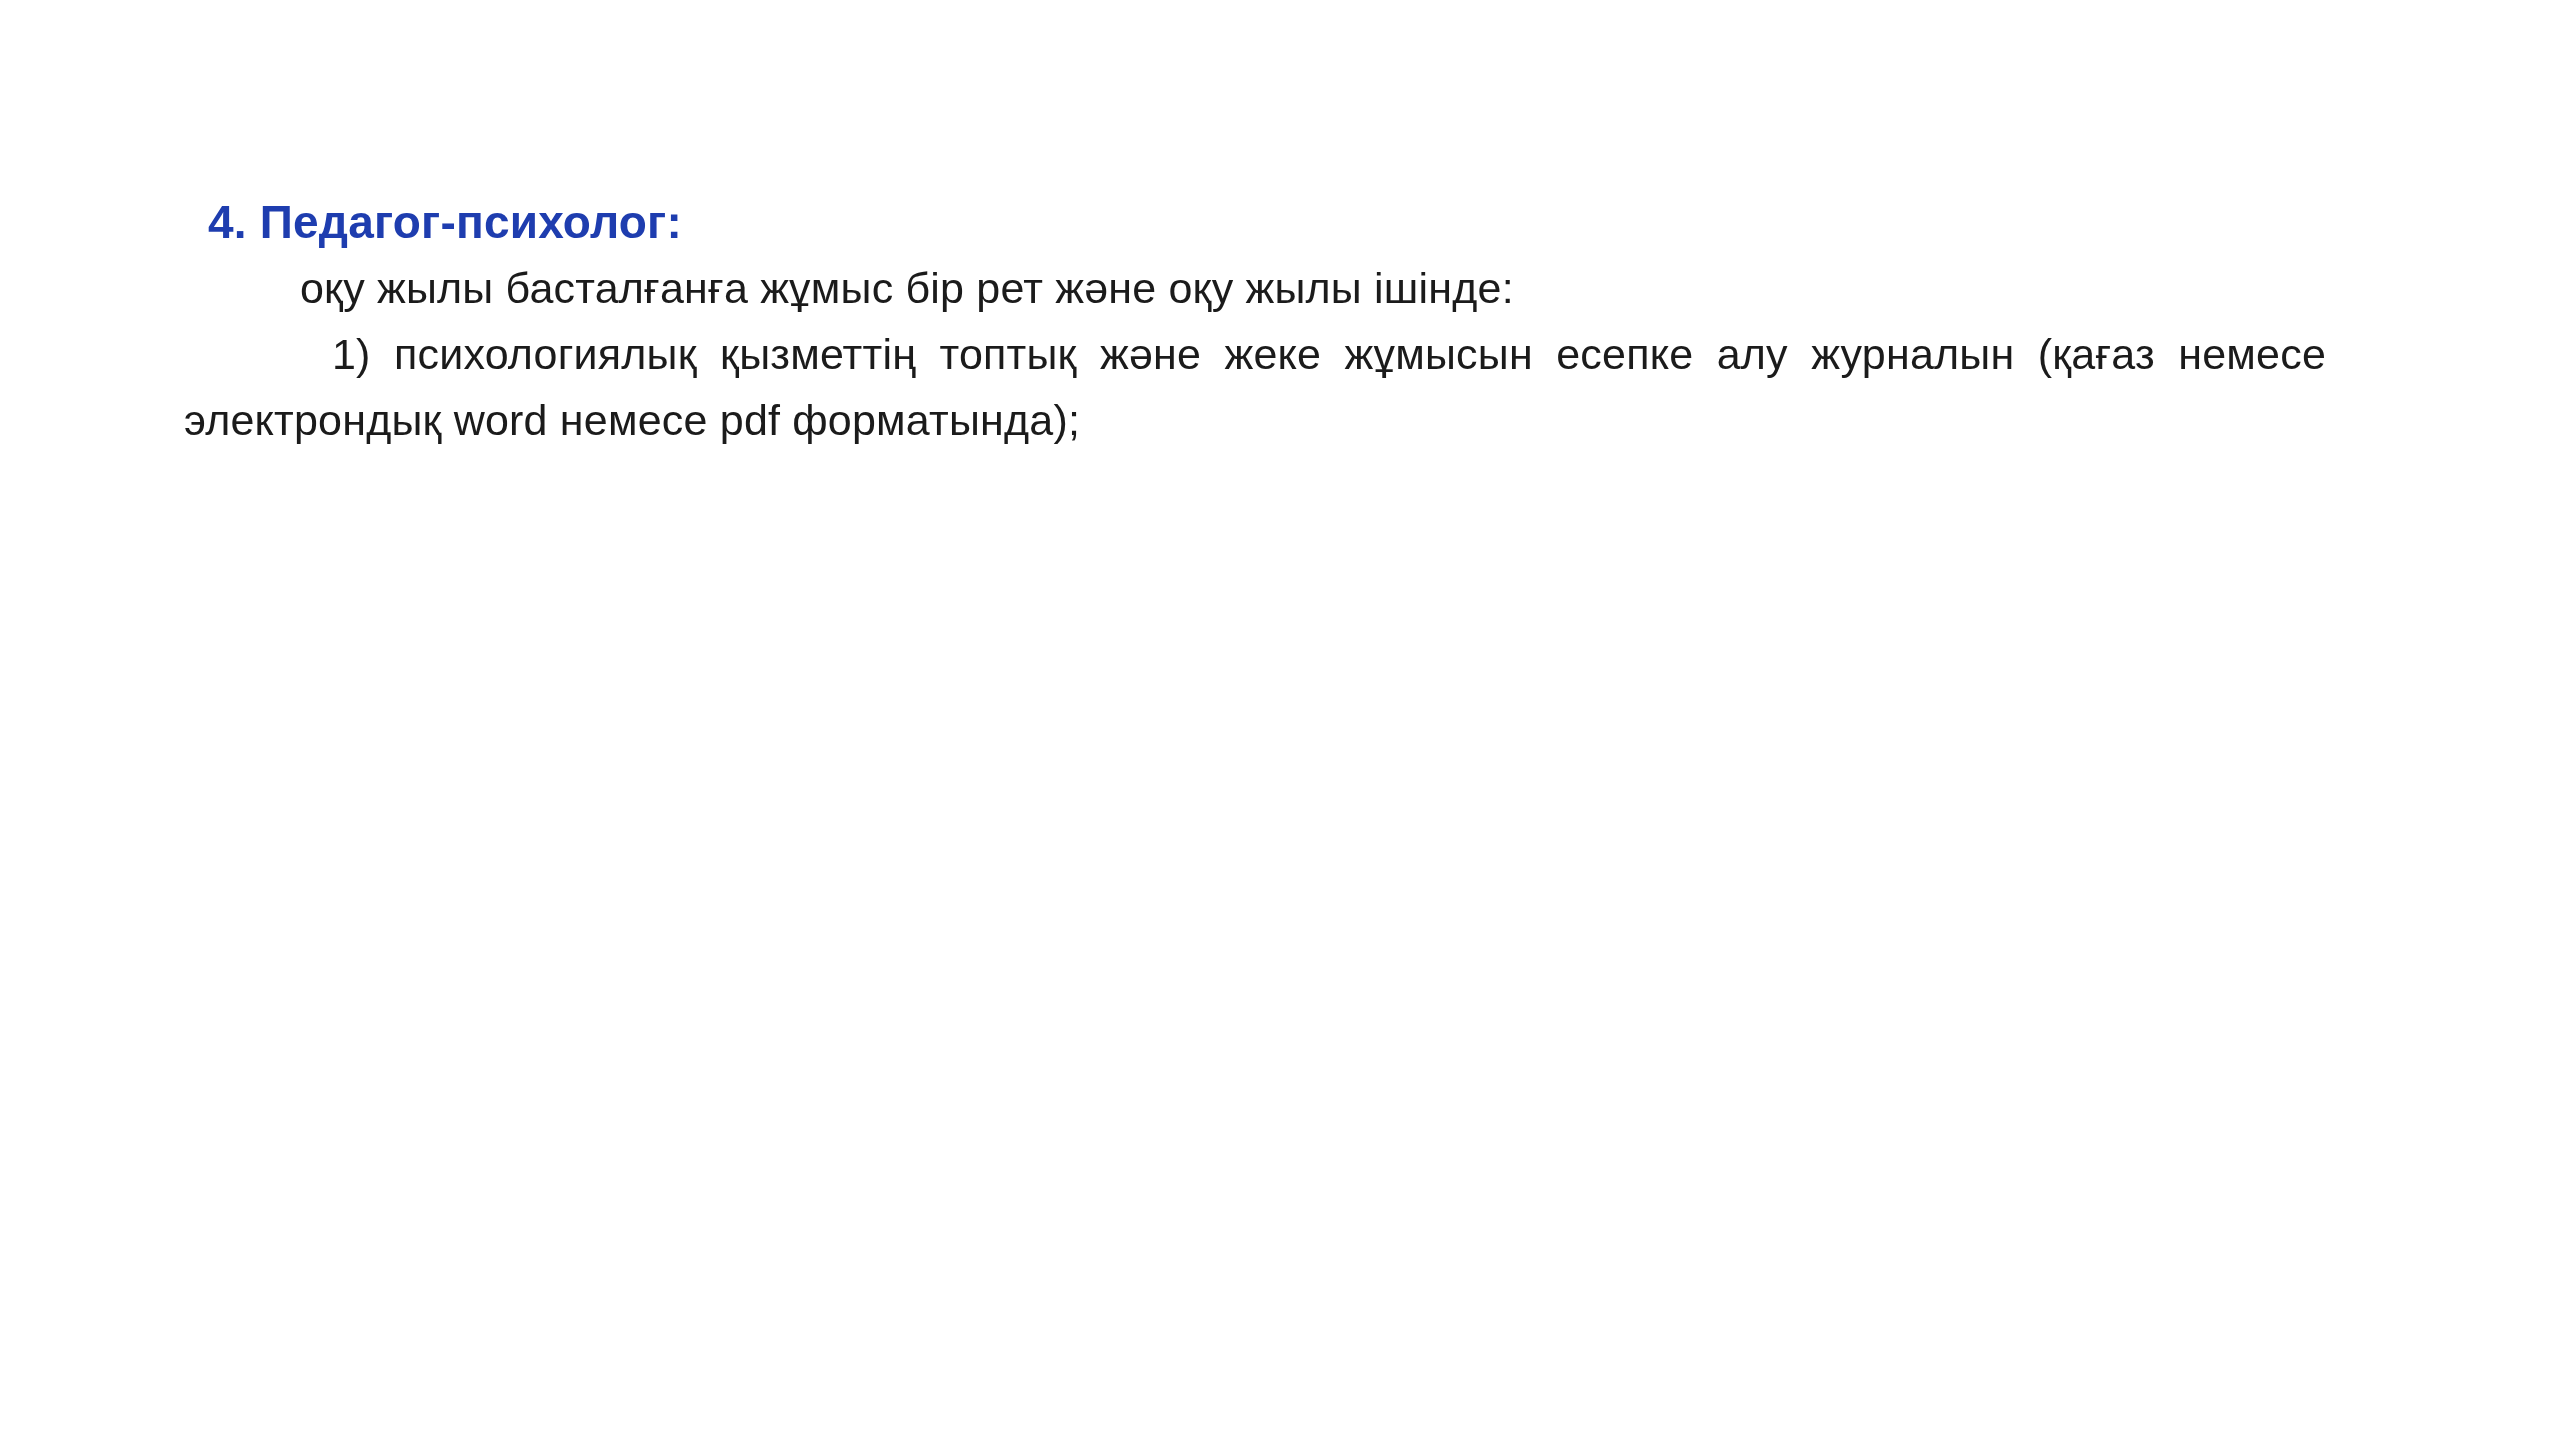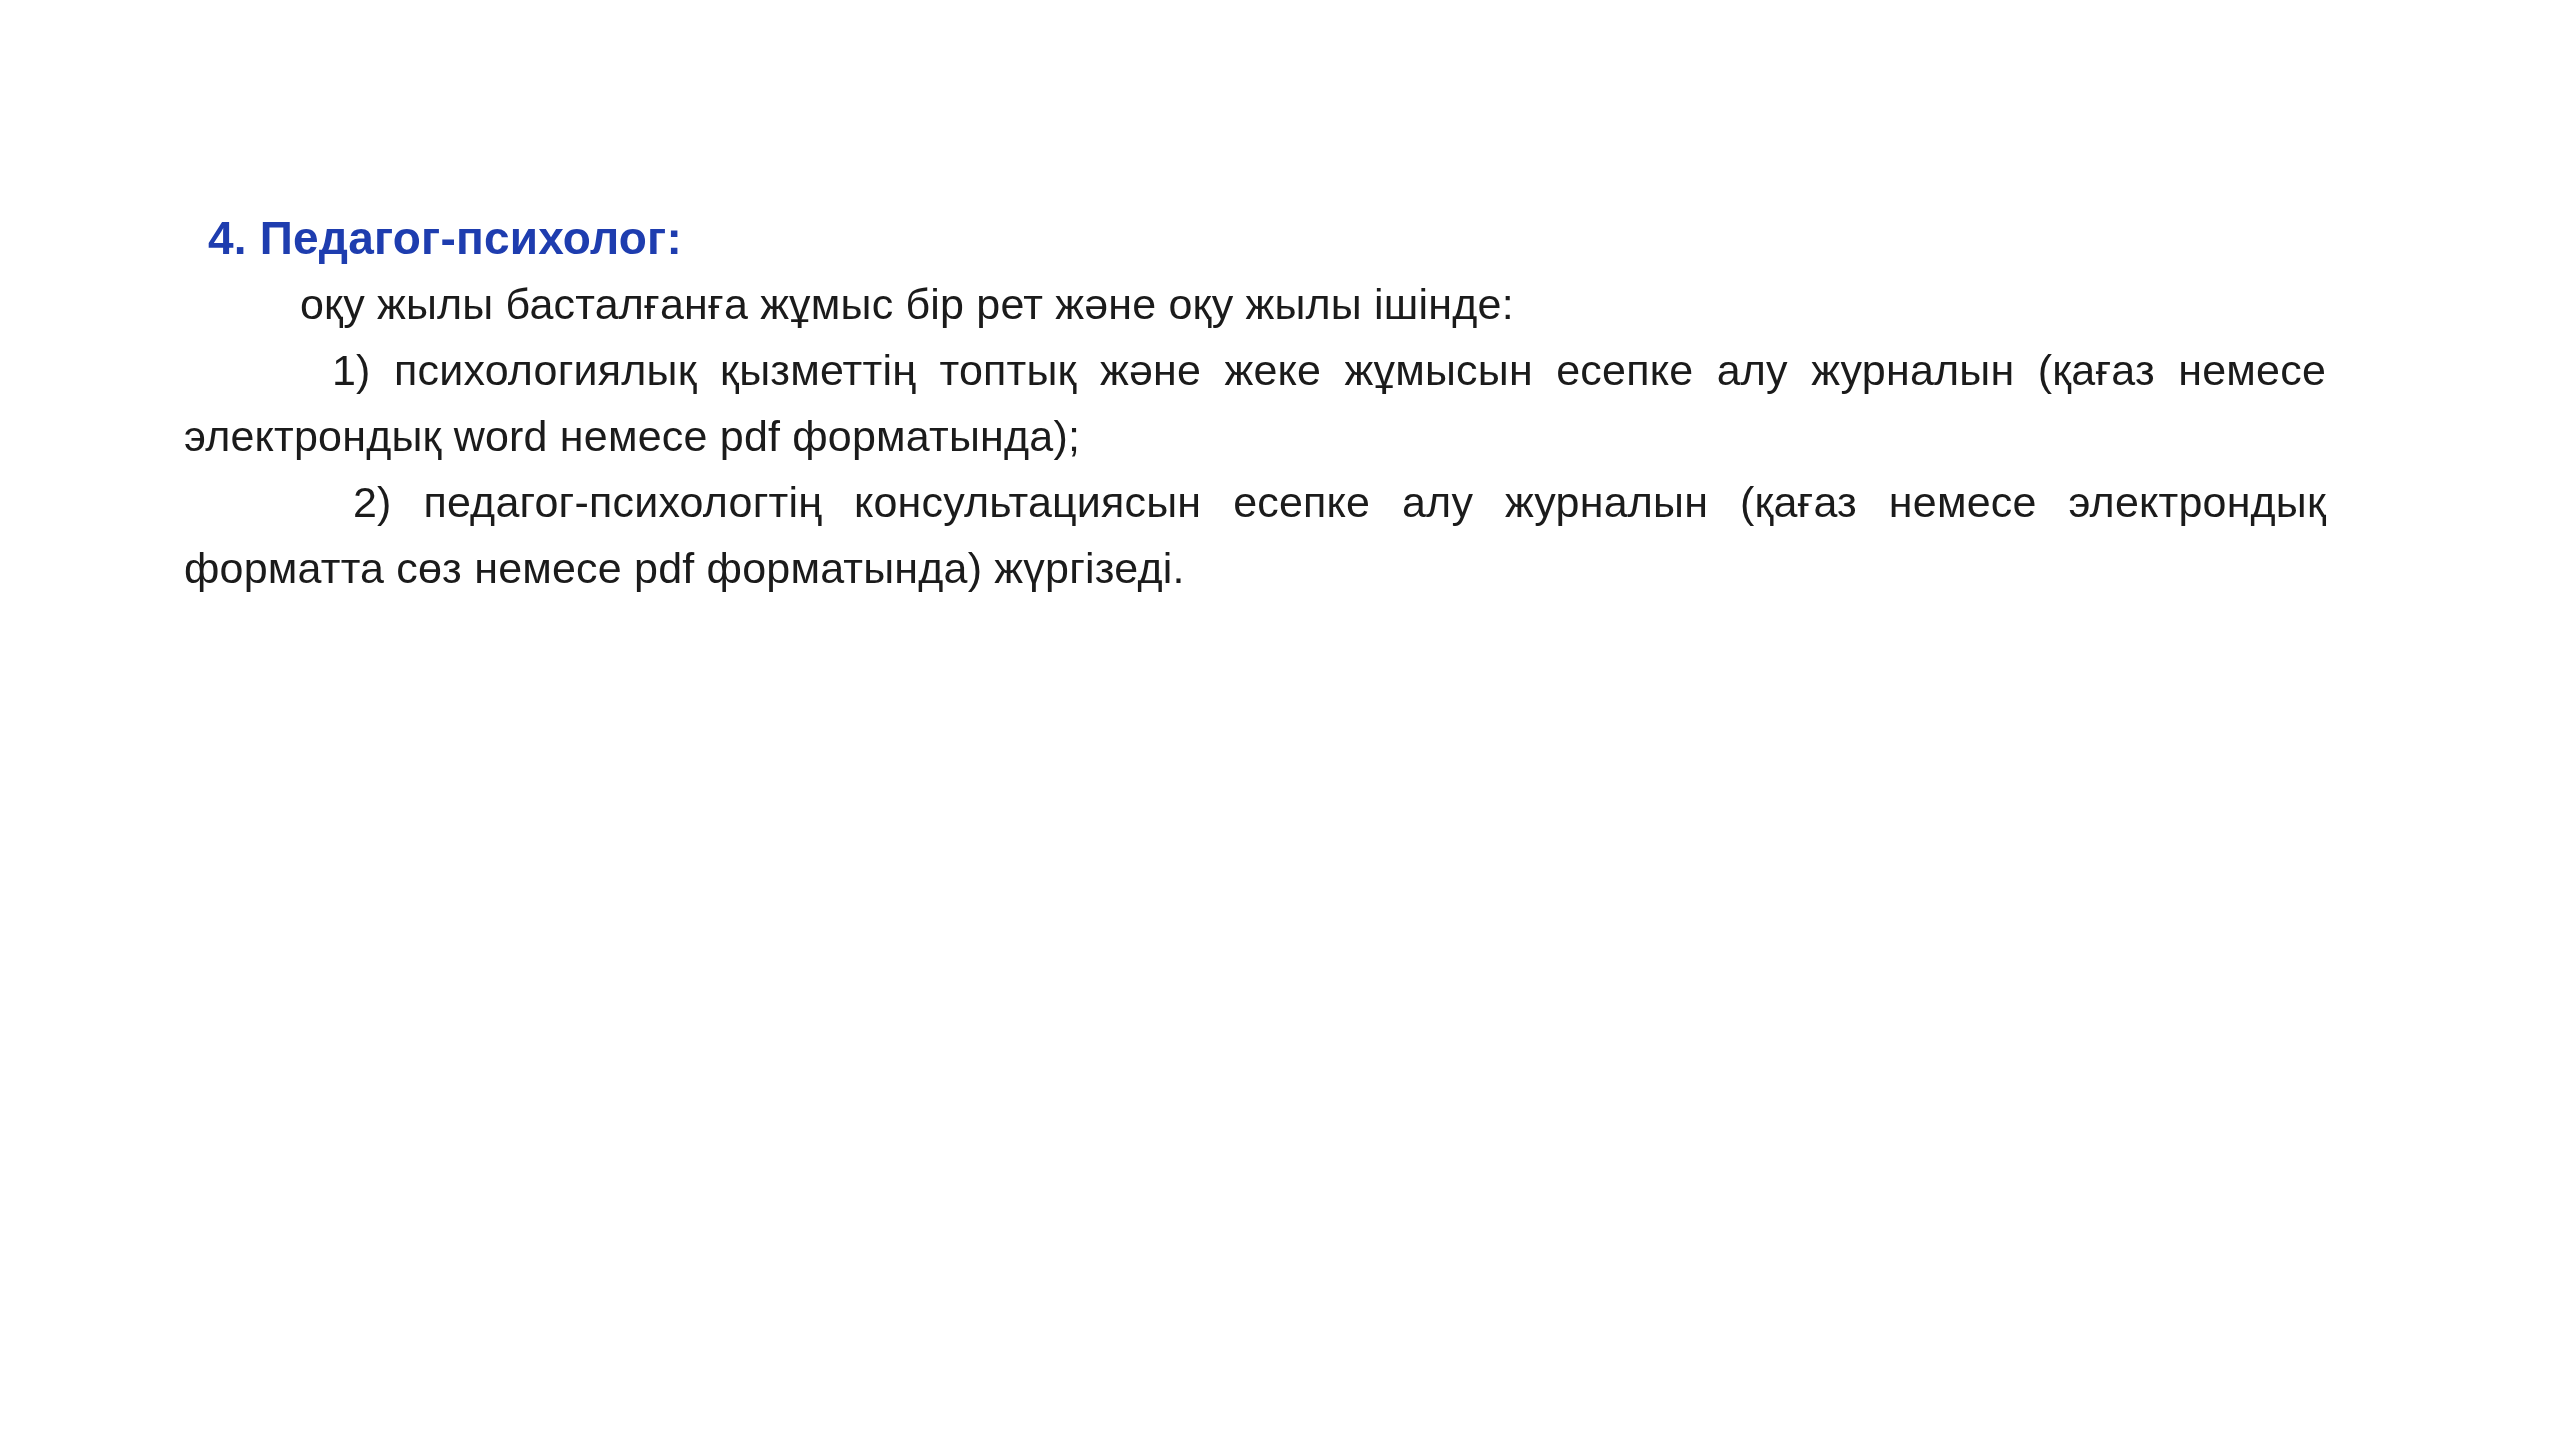--- a/index.html
+++ b/index.html
@@ -21,21 +21,21 @@
     overflow: hidden;
   }
   .page {
     position: absolute;
     inset: 0;
     background: var(--background);
   }
   .content {
     position: absolute;
     left: 184px;
-    top: 205px;
+    top: 189px;
     width: 2142px;
     color: var(--body-text);
     font-size: 43px;
     line-height: 66px;
     letter-spacing: 0.2px;
   }
   .heading {
     margin: 0;
     font-size: 46px;
     line-height: 66px;
@@ -56,16 +56,15 @@
   .ind-203 { text-indent: 196px; }
 </style>
 </head>
 <body>
 
 <div class="page">
   <div class="content">
     <h1 class="heading">4. Педагог-психолог:</h1>
     <p class="para ind-120">оқу жылы басталғанға жұмыс бір рет және оқу жылы ішінде:</p>
     <p class="para just ind-153">1) психологиялық қызметтің топтық және жеке жұмысын есепке алу журналын (қағаз немесе электрондық word немесе pdf форматында);</p>
-    <p class="para just ind-175">2) педагог-психологтің консультациясын есепке алу журналын (қағаз немесе электрондық форматта сөз немесе pdf форматында) жүргізеді.</p>
   </div>
 </div>
 
 
 </body></html>

